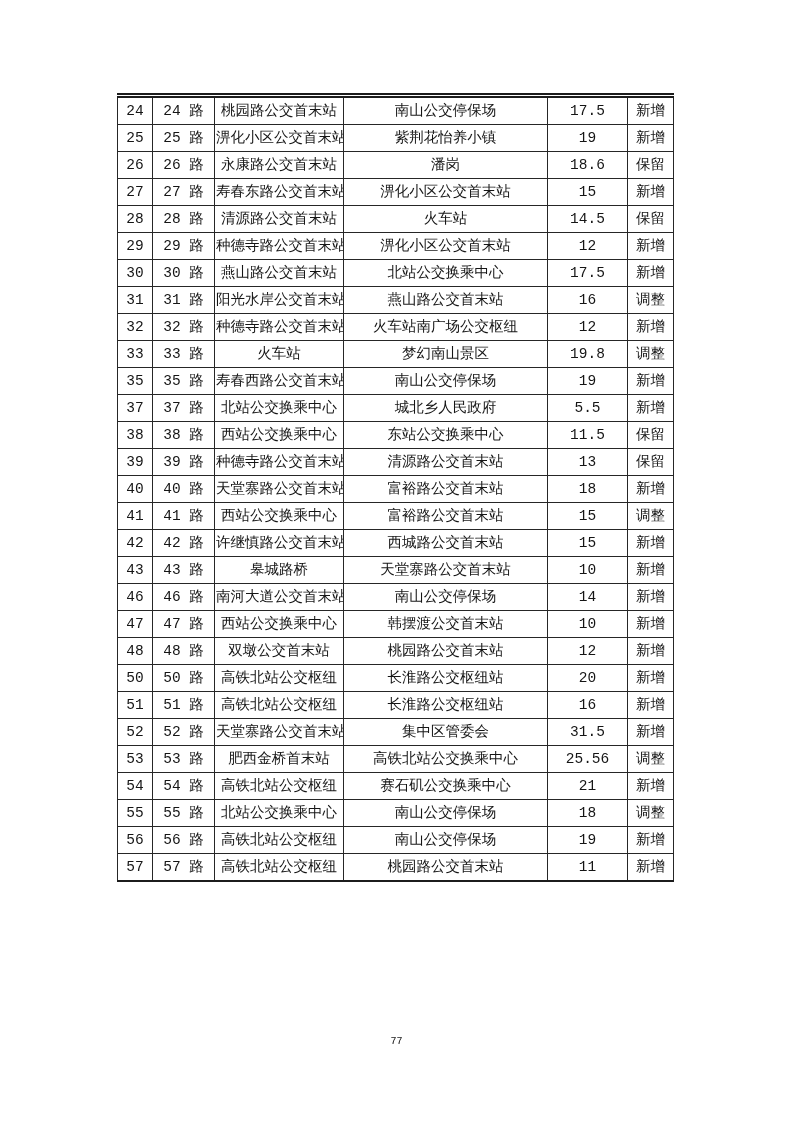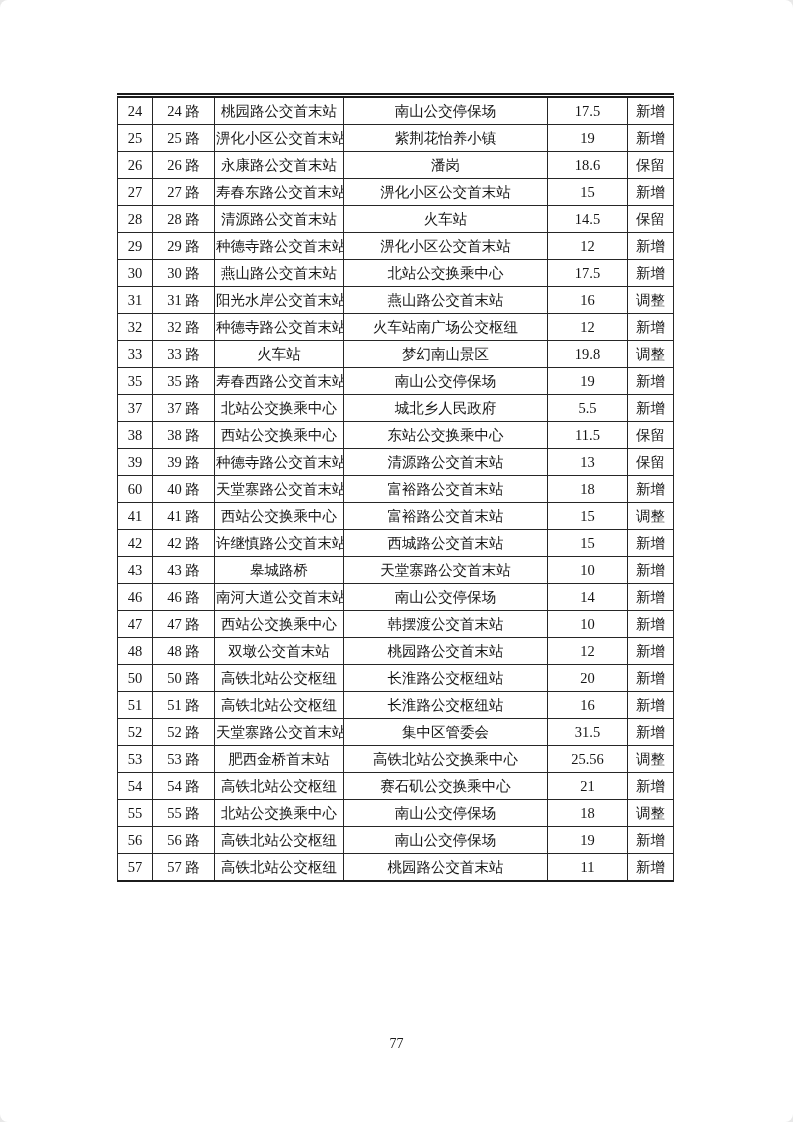--- a/index.html
+++ b/index.html
@@ -6,24 +6,23 @@
     margin: 0;
     padding: 0;
     background: #e8e8e8;
   }
   .page {
     position: relative;
     width: 793px;
     height: 1122px;
     margin: 0 auto;
     background: #ffffff;
-    font-family: Liberation Serif, serif;
+    font-family: Liberation Mono, monospace;
     color: #141414;
     overflow: hidden;
-    border-radius: 8px;
   }
   table.routes {
     position: absolute;
     left: 117px;
     top: 93px;
     width: 556px;
     border-collapse: collapse;
     table-layout: fixed;
     border-top: 5px double #1c1c1c;
     border-bottom: 2.5px solid #1c1c1c;
@@ -41,21 +40,21 @@
     white-space: nowrap;
     overflow: hidden;
     color: #151515;
   }
   .page-number {
     position: absolute;
     top: 1036px;
     left: 0;
     width: 100%;
     text-align: center;
-    font-size: 14px;
+    font-size: 10px;
     color: #1a1a1a;
   }
 </style>
 </head>
 <body>
 
 <div class="page">
 
   <table class="routes">
     <colgroup>
@@ -173,21 +172,21 @@
         </tr>
         <tr>
           <td>39</td>
           <td>39 路</td>
           <td>种德寺路公交首末站</td>
           <td>清源路公交首末站</td>
           <td>13</td>
           <td>保留</td>
         </tr>
         <tr>
-          <td>60</td>
+          <td>40</td>
           <td>40 路</td>
           <td>天堂寨路公交首末站</td>
           <td>富裕路公交首末站</td>
           <td>18</td>
           <td>新增</td>
         </tr>
         <tr>
           <td>41</td>
           <td>41 路</td>
           <td>西站公交换乘中心</td>

